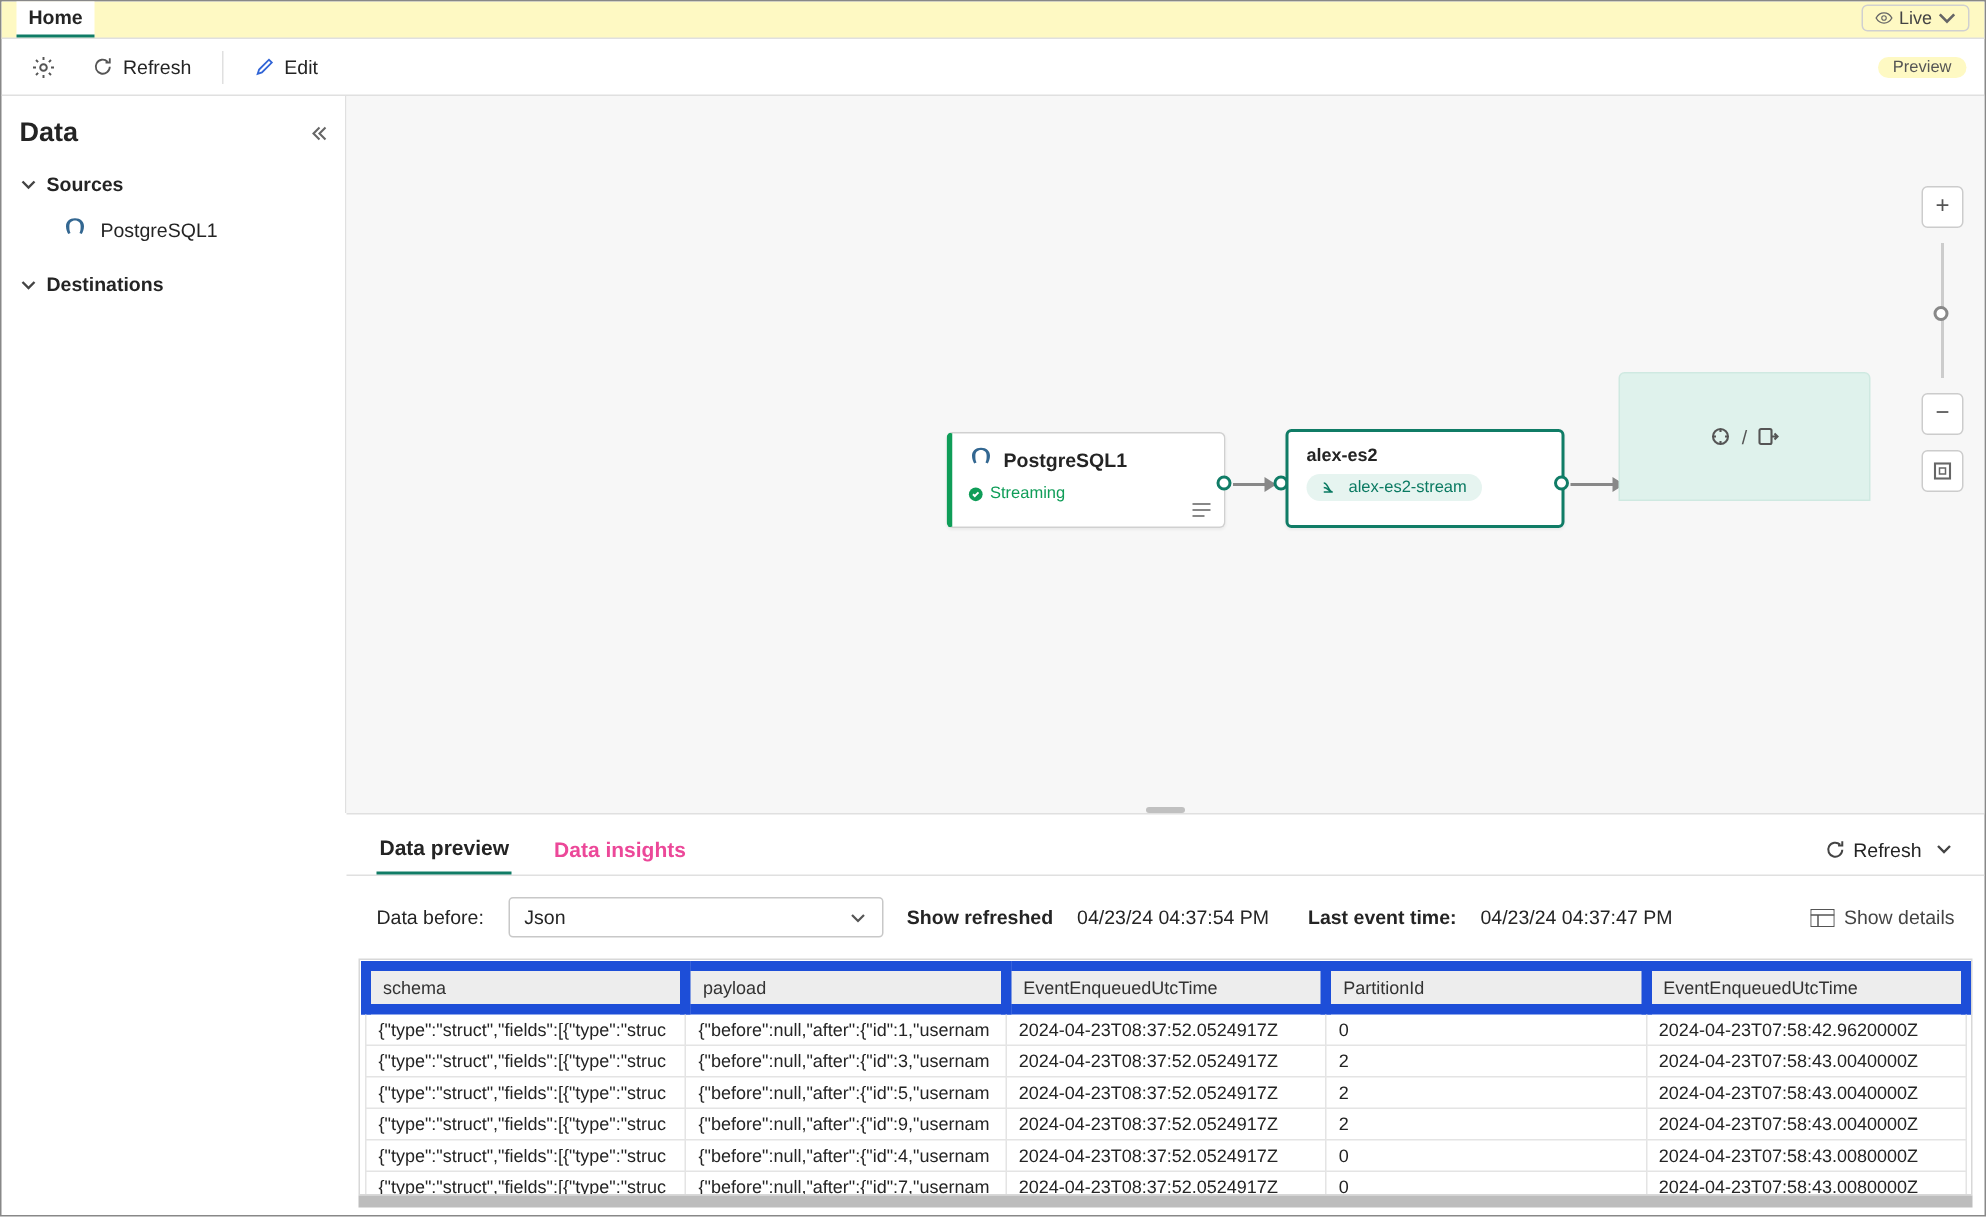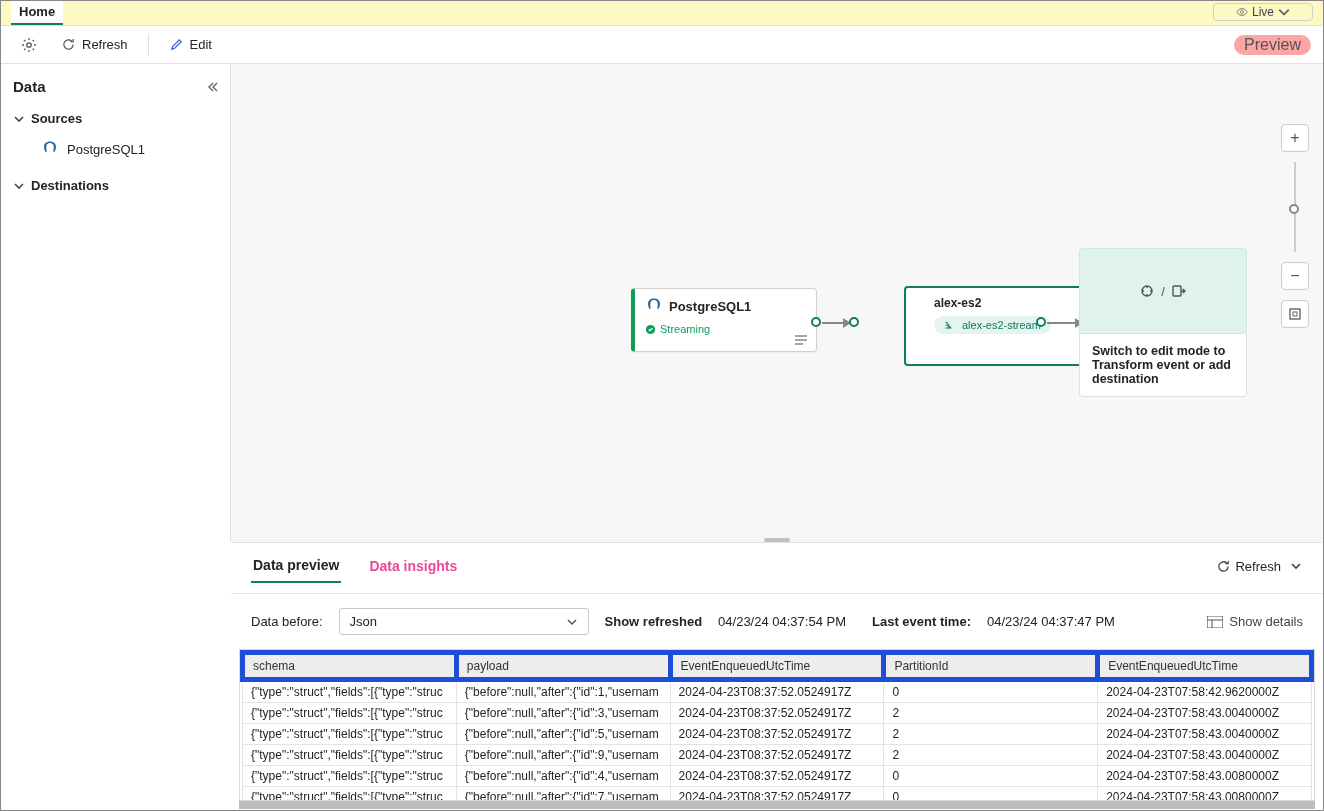--- a/index.html
+++ b/index.html
@@ -2,52 +2,52 @@
 <html><head>
 <meta charset="utf-8">
 <style>
   * { box-sizing: border-box; margin: 0; padding: 0; }
   body { font-family: "Segoe UI", -apple-system, sans-serif; font-size: 13px; color: #242424; background: #fff; width: 1324px; height: 811px; overflow: hidden; border: 1px solid #888; position: relative; }
 
   
   .tabbar { height: 25px; display: flex; align-items: flex-end; padding: 0 10px; border-bottom: 1px solid #e0e0e0; background: #fef9c3; position: relative; }
   .tab { padding: 4px 8px 4px 8px; font-size: 13px; cursor: pointer; }
   .tab.active { font-weight: 600; border-bottom: 2px solid #107c66; color: #242424; background: #fff; }
-  .live-pill { position: absolute; right: 10px; top: 2px; border: 1px solid #d0d0d0; border-radius: 4px; padding: 1px 22px; display:flex; align-items:center; gap:4px; font-size:12px; color:#444; cursor:pointer;}
+  .live-pill { position: absolute; right: 10px; top: 2px; border: 1px solid #d0d0d0; border-radius: 4px; padding: 1px 8px; display:flex; align-items:center; gap:4px; font-size:12px; color:#444; cursor:pointer;}
   .live-pill svg { width:12px; height:12px; }
 
   
   .toolbar { height: 38px; display: flex; align-items: center; padding: 0 12px; border-bottom: 1px solid #e0e0e0; gap: 8px; }
   .tbtn { display:flex; align-items:center; gap:6px; padding: 4px 8px; border-radius:4px; cursor:pointer; font-size:13px;}
   .divider { width:1px; height:22px; background:#e0e0e0; margin:0 4px; }
-  .preview-pill { margin-left:auto; background:#fca5a5; border-radius:10px; padding:1px 10px; font-size:16px; color:#555;}
+  .preview-pill { margin-left:auto; background:#fef9c3; border-radius:10px; padding:1px 10px; font-size:11px; color:#555;}
 
   
   .main { display:flex; height: 478px; }
   .sidebar { width: 230px; border-right:1px solid #e0e0e0; padding: 14px 12px; position:relative; }
-  .sidebar-title { font-weight:700; font-size:15px; margin-bottom:16px; display:flex; justify-content:space-between; align-items:center;}
+  .sidebar-title { font-weight:700; font-size:18px; margin-bottom:16px; display:flex; justify-content:space-between; align-items:center;}
   .collapse-icon { cursor:pointer; color:#555; }
   .tree-sec { display:flex; align-items:center; gap:6px; font-weight:600; margin: 8px 0; cursor:pointer; font-size:13px;}
   .tree-item { display:flex; align-items:center; gap:8px; padding: 6px 0 6px 28px; cursor:pointer; font-size:13px;}
   .pg-icon { width:18px; height:18px; color:#2f6f9f; }
 
   
   .canvas { flex:1; position:relative; background:#f7f7f7; }
   .zoom-ctrl { position:absolute; right:14px; top:60px; display:flex; flex-direction:column; align-items:center; gap:10px; }
   .zoom-btn { width:28px; height:28px; border:1px solid #ccc; border-radius:4px; display:flex; align-items:center; justify-content:center; background:#fff; cursor:pointer; font-size:16px; color:#555;}
   .zoom-track { width:2px; height:90px; background:#ccc; position:relative;}
   .zoom-thumb { width:10px; height:10px; border-radius:50%; border:2px solid #888; background:#fff; position:absolute; left:-5px; top:42px;}
 
   .node { position:absolute; background:#fff; border:1px solid #d0d0d0; border-radius:4px; box-shadow:0 1px 2px rgba(0,0,0,.05);}
   .node-src { left:400px; top:224px; width:186px; height:64px; border-left:4px solid #0f9d58; padding:8px 10px;}
   .node-src .title { font-weight:600; display:flex; align-items:center; gap:6px;}
   .node-src .status { color:#0f9d58; font-size:11px; margin-top:8px; display:flex; align-items:center; gap:4px;}
   .node-src .menu { position:absolute; right:8px; bottom:6px; color:#888; cursor:pointer;}
 
-  .node-stream { left:626px; top:222px; width:186px; height:80px; border:2px solid #107c66; border-radius:4px; padding:8px 28px;margin-left:47px;}
+  .node-stream { left:626px; top:222px; width:186px; height:66px; border:2px solid #107c66; border-radius:4px; padding:8px 12px;}
   .node-stream .title { font-weight:600; font-size:12px;}
   .stream-chip { display:inline-flex; align-items:center; gap:6px; background:#e6f4f0; border-radius:14px; padding:3px 10px; margin-top:6px; font-size:11px; color:#0a7a62;}
 
   .node-dest { left:848px; top:184px; width:168px; height:158px; border:none; background:transparent; box-shadow:none;}
   .dest-top { height:86px; background:#dff2ec; display:flex; align-items:center; justify-content:center; gap:6px; color:#555; border-radius:4px 4px 0 0; border:1px solid #cfe9e1;}
   .dest-bot { background:#fff; padding:10px 12px; font-weight:600; font-size:12.5px; border:1px solid #e0e0e0; border-top:none; border-radius:0 0 4px 4px;}
 
   .port { width:10px; height:10px; border:2px solid #107c66; border-radius:50%; background:#fff; position:absolute; }
   .src-out { left:580px; top:253px; }
   .st-in  { left:618px; top:253px; }
@@ -56,34 +56,34 @@
   .conn1 { left:591px; width:26px; }
   .conn2 { left:816px; width:30px; }
   .arrow { position:absolute; top:254px; width:0; height:0; border-top:5px solid transparent; border-bottom:5px solid transparent; border-left:8px solid #888;}
   .arrow1 { left:612px; }
   .arrow2 { left:844px; }
 
   .drag-handle { position:absolute; left:50%; bottom:0; transform:translateX(-50%); width:26px; height:4px; border-radius:2px; background:#c0c0c0; cursor:ns-resize;}
 
   
   .bottom { border-top:1px solid #e0e0e0; height: 267px; display:flex; flex-direction:column; margin-left:230px;}
-  .btabs { display:flex; align-items:center; padding: 6px 20px 10px 20px; border-bottom:1px solid #e0e0e0; gap:26px; position:relative;}
+  .btabs { display:flex; align-items:center; padding: 6px 20px 0 20px; border-bottom:1px solid #e0e0e0; gap:26px; position:relative;}
   .btab { padding:8px 2px; cursor:pointer; font-size:14px; color:#ec4899;font-weight:bold;}
   .btab.active { font-weight:600; border-bottom:2px solid #107c66; color:#242424;}
   .bref { position:absolute; right:20px; display:flex; align-items:center; gap:8px; font-size:13px;}
   .bref .ref-btn { display:flex; align-items:center; gap:4px; cursor:pointer;}
   .bref .chev { cursor:pointer;}
 
   .bcontrols { display:flex; align-items:center; gap:16px; padding: 14px 20px; font-size:13px; flex-wrap:wrap;}
   .select { border:1px solid #c8c8c8; border-radius:3px; padding:5px 10px; width:250px; display:flex; justify-content:space-between; align-items:center; cursor:pointer; background:#fff;}
   .show-details { margin-left:auto; display:flex; align-items:center; gap:6px; cursor:pointer; color:#444;}
 
   .grid { margin:0 8px; border:1px solid #d8d8d8; max-height:158px; overflow:auto;}
   table { width:100%; border-collapse:collapse; table-layout:fixed; font-size:12px;}
-  th { background:#ededed; border:5px solid #1d4ed8; text-align:left; padding:4px 8px; font-weight:400; color:#333;}
+  th { background:#ededed; border:7px solid #1d4ed8; text-align:left; padding:4px 8px; font-weight:400; color:#333;}
   td { border:1px solid #e4e4e4; padding:3px 8px; white-space:nowrap; overflow:hidden; text-overflow:ellipsis;}
   col.c1{width:180px;} col.c2{width:180px;} col.c3{width:180px;} col.c4{width:180px;} col.c5{width:180px;}
   .hscroll { height:8px; background:#bdbdbd; margin:0 8px;}
 
   svg { display:block; }
 </style>
 </head>
 <body>
 
 <div class="tabbar">
@@ -214,21 +214,20 @@
         <svg width="16" height="16" viewBox="0 0 16 16">
             <circle cx="8" cy="8" r="5" fill="none" stroke="#555" stroke-width="1.4"></circle>
             <path d="M8 3v2M8 11v2M3 8h2M11 8h2" stroke="#555" stroke-width="1.4"></path>
           </svg>
         <span style="color:#555;">/</span>
         <svg width="16" height="16" viewBox="0 0 16 16">
             <rect x="2" y="3" width="8" height="10" fill="none" stroke="#555" stroke-width="1.4" rx="1"></rect>
             <path d="M10 8h4m-2-2l2 2-2 2" fill="none" stroke="#555" stroke-width="1.4"></path>
           </svg>
       </div>
-      <div class="dest-bot">Switch to edit mode to Transform event or add destination</div>
     </div>
 
     <div class="drag-handle"></div>
   </div>
 </div>
 
 <div class="bottom">
   <div class="btabs">
     <div class="btab active">Data preview</div>
     <div class="btab">Data insights</div>

